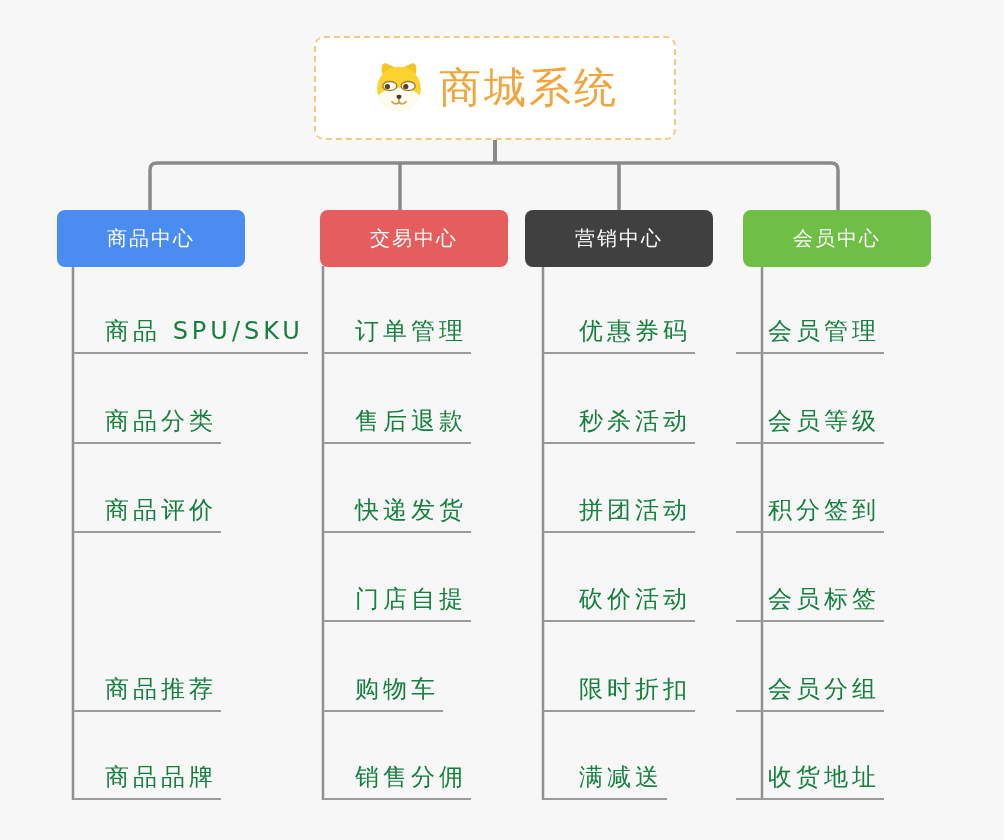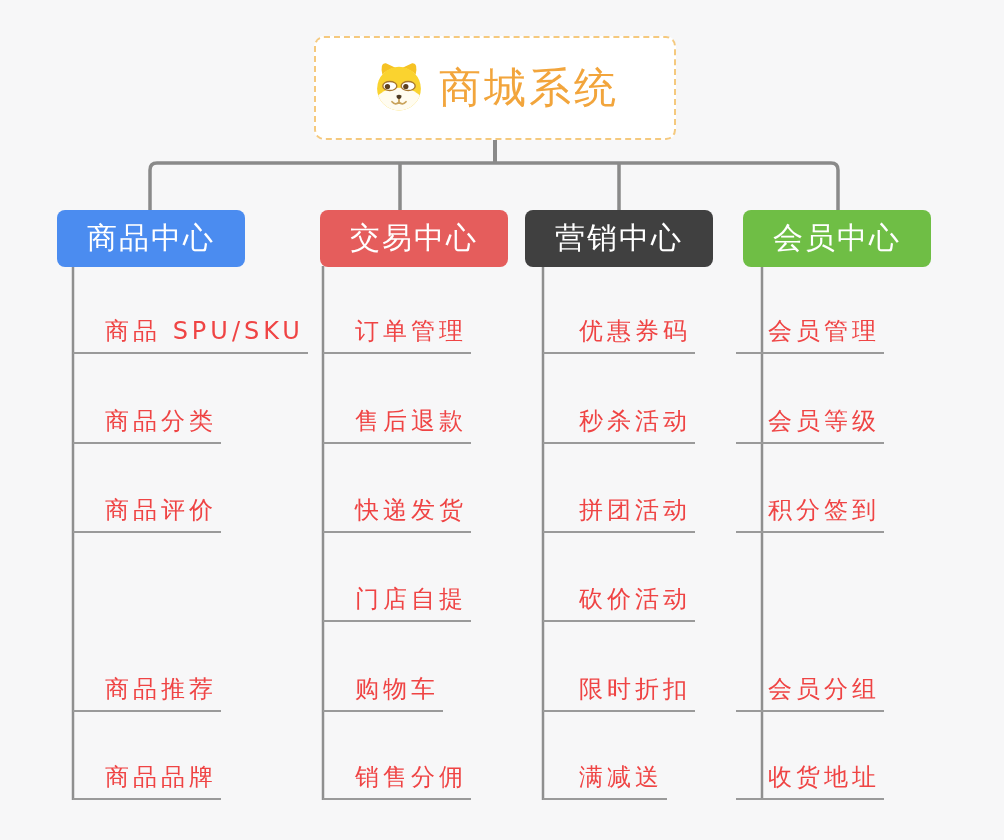--- a/index.html
+++ b/index.html
@@ -48,42 +48,42 @@
   
   .branch {
     position: absolute;
     top: 210px;
     width: 188px; height: 57px;
     border-radius: 8px;
     display: flex;
     align-items: center;
     justify-content: center;
     color: #FFFFFF;
-    font-size: 30px;
+    font-size: 20px;
     letter-spacing: 2px;
     white-space: nowrap;
   }
   .b0 { left: 57px; }
   .b1 { left: 320px; }
   .b2 { left: 525px; }
   .b3 { left: 743px; }
 
   
   .child {
     position: absolute;
     height: 37px;
     min-width: 118px;
     box-sizing: border-box;
     display: flex;
     align-items: flex-end;
     padding: 0 4px 5px 32px;
     border-bottom: 2px solid #9A9A9A;
     font-size: 24px;
     letter-spacing: 4px;
-    color: #ef4444;
+    color: #15803d;
     white-space: nowrap;
   }
   .c0 { left: 73px; }
   .c1 { left: 323px; }
   .c2 { left: 543px; padding-left: 36px; }
   .c3 { left: 736px; }
   .r0 { top: 317px; }
   .r1 { top: 407px; }
   .r2 { top: 496px; }
   .r3 { top: 585px; }
@@ -156,16 +156,17 @@
   <div class="child c2 r0">优惠券码</div>
   <div class="child c2 r1">秒杀活动</div>
   <div class="child c2 r2">拼团活动</div>
   <div class="child c2 r3">砍价活动</div>
   <div class="child c2 r4">限时折扣</div>
   <div class="child c2 r5">满减送</div>
 
   <div class="child c3 r0">会员管理</div>
   <div class="child c3 r1">会员等级</div>
   <div class="child c3 r2">积分签到</div>
+  <div class="child c3 r3">会员标签</div>
   <div class="child c3 r4">会员分组</div>
   <div class="child c3 r5">收货地址</div>
 
 </div>
 
 </body></html>

